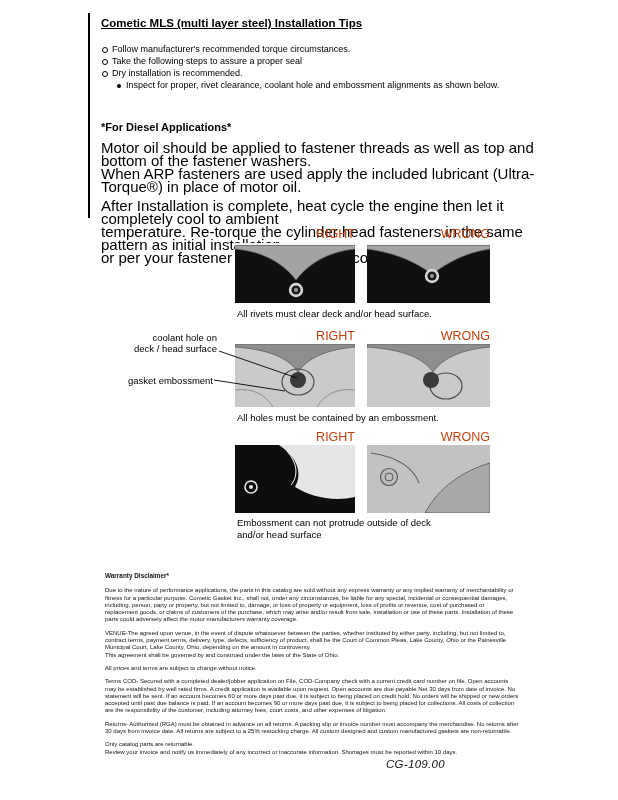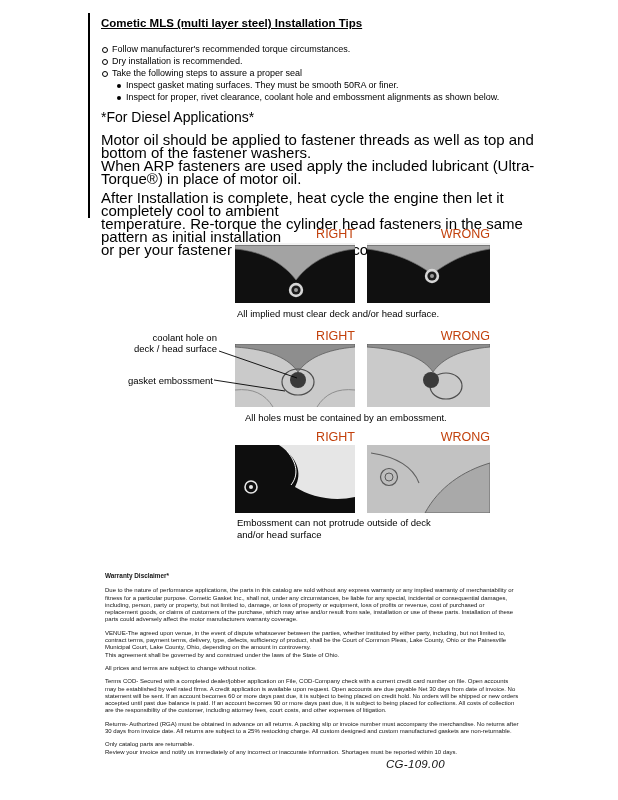--- a/index.html
+++ b/index.html
@@ -13,21 +13,21 @@
   .content { position:absolute; left:101px; top:16px; width:472px; }
   .doc-title { font-size:11.5px; font-weight:bold; text-decoration:underline; line-height:15px; margin-bottom:12px; }
 
   .tips { list-style:none; }
   .tips > li { position:relative; padding-left:11px; font-size:9px; line-height:12px; }
   .tips > li::before { content:""; position:absolute; left:1px; top:4px; width:4px; height:4px; border:1px solid #000; border-radius:50%; }
   .subtips { list-style:none; margin-left:15px; }
   .subtips > li { position:relative; padding-left:10px; font-size:9px; line-height:12px; }
   .subtips > li::before { content:""; position:absolute; left:1px; top:4.5px; width:4px; height:4px; background:#000; border-radius:50%; }
 
-  .diesel-heading { font-size:14px; font-weight:normal; margin-top:6px; margin-bottom:8px; }
+  .diesel-heading { font-size:11px; font-weight:bold; margin-top:30px; margin-bottom:8px; }
   .para { font-size:15px; line-height:13px; margin-bottom:6px; width:470px; white-space:pre-line; }
   .note { font-size:9px; line-height:12px; margin-top:4px; }
 
   .dlabel { position:absolute; font-size:12.5px; color:#c2410c; text-align:right; }
   #lbl-r1-right { left:235px; top:227px; width:120px; }
   #lbl-r1-wrong { left:367px; top:227px; width:123px; }
   #lbl-r2-right { left:235px; top:329px; width:120px; }
   #lbl-r2-wrong { left:367px; top:329px; width:123px; }
   #lbl-r3-right { left:235px; top:430px; width:120px; }
   #lbl-r3-wrong { left:367px; top:430px; width:123px; }
@@ -35,21 +35,21 @@
   .dimg { position:absolute; line-height:0; }
   #img-r1l { left:235px; top:243px; }
   #img-r1r { left:367px; top:243px; }
   #img-r2l { left:235px; top:344px; }
   #img-r2r { left:367px; top:344px; }
   #img-r3l { left:235px; top:445px; }
   #img-r3r { left:367px; top:445px; }
 
   .dcaption { position:absolute; font-size:9.5px; line-height:11.5px; white-space:pre-line; }
   #cap-r1 { left:237px; top:308px; }
-  #cap-r2 { left:237px; top:412px;margin-left:8px; }
+  #cap-r2 { left:237px; top:412px; }
   #cap-r3 { left:237px; top:517px; width:250px; }
 
   .callout { position:absolute; font-size:9.5px; line-height:11px; white-space:pre-line; }
   #callout-coolant { left:134px; top:332px;text-align:right; }
   #callout-emboss  { left:128px; top:375px;text-align:center; }
   #callout-lines { position:absolute; left:205px; top:345px; width:115px; height:55px; pointer-events:none; }
 
   .fineprint { position:absolute; left:105px; top:572px; width:414px; font-size:6px; line-height:7.3px; color:#141414; }
   .fineprint h4 { font-size:6.4px; font-weight:bold; margin-bottom:8px; }
   .fineprint p { margin-bottom:6px; white-space:pre-line; }
@@ -61,25 +61,24 @@
 
 <div class="page">
 
   <div class="revision-bar"></div>
 
   <div class="content">
     <div class="doc-title">Cometic MLS (multi layer steel) Installation Tips</div>
 
     <ul class="tips">
       <li>Follow manufacturer's recommended torque circumstances.</li>
+      <li>Take the following steps to assure a proper seal</li>
       <li>Dry installation is recommended.</li>
-      <li>Take the following steps to assure a proper seal</li>
     </ul>
     <ul class="subtips">
-      <li>Inspect gasket mating surfaces.  They must be smooth 50RA or finer.</li>
       <li>Inspect for proper, rivet clearance, coolant hole and embossment alignments as shown below.</li>
     </ul>
 
     <div class="diesel-heading">*For Diesel Applications*</div>
     <div class="para">Motor oil should be applied to fastener threads as well as top and bottom of the fastener washers.
 When ARP fasteners are used apply the included lubricant (Ultra-Torque®) in place of motor oil.</div>
     <div class="para">After Installation is complete, heat cycle the engine then let it completely cool to ambient
 temperature. Re-torque the cylinder head fasteners in the same pattern as initial installation
 or per your fastener manufacturer's recommendations.</div>
   </div>
@@ -100,21 +99,21 @@
   <div class="dimg" id="img-r1r">
     <svg width="123" height="60" viewBox="0 0 123 60">
       <rect width="123" height="60" fill="#101010"></rect>
       <rect width="123" height="2.5" fill="#f2f2f2"></rect>
       <path d="M0,2.5 H123 V6 C97,10 82,19 65,31 C48,19 30,10 0,6 Z" fill="#a3a3a3" stroke="#6f6f6f" stroke-width="0.7"></path>
       <circle cx="65" cy="33" r="7.2" fill="#d6d6d6"></circle>
       <circle cx="65" cy="33" r="4.6" fill="#1c1c1c"></circle>
       <circle cx="65" cy="33" r="2" fill="#9a9a9a"></circle>
     </svg>
   </div>
-  <div class="dcaption" id="cap-r1">All implied must clear deck and/or head surface.</div>
+  <div class="dcaption" id="cap-r1">All rivets must clear deck and/or head surface.</div>
 
   <div class="dlabel" id="lbl-r2-right">RIGHT</div>
   <div class="dlabel" id="lbl-r2-wrong">WRONG</div>
 
   <div class="callout" id="callout-coolant">coolant hole on
 deck / head surface</div>
   <div class="callout" id="callout-emboss">gasket embossment</div>
 
   <div class="dimg" id="img-r2l">
     <svg width="120" height="63" viewBox="0 0 120 63">

